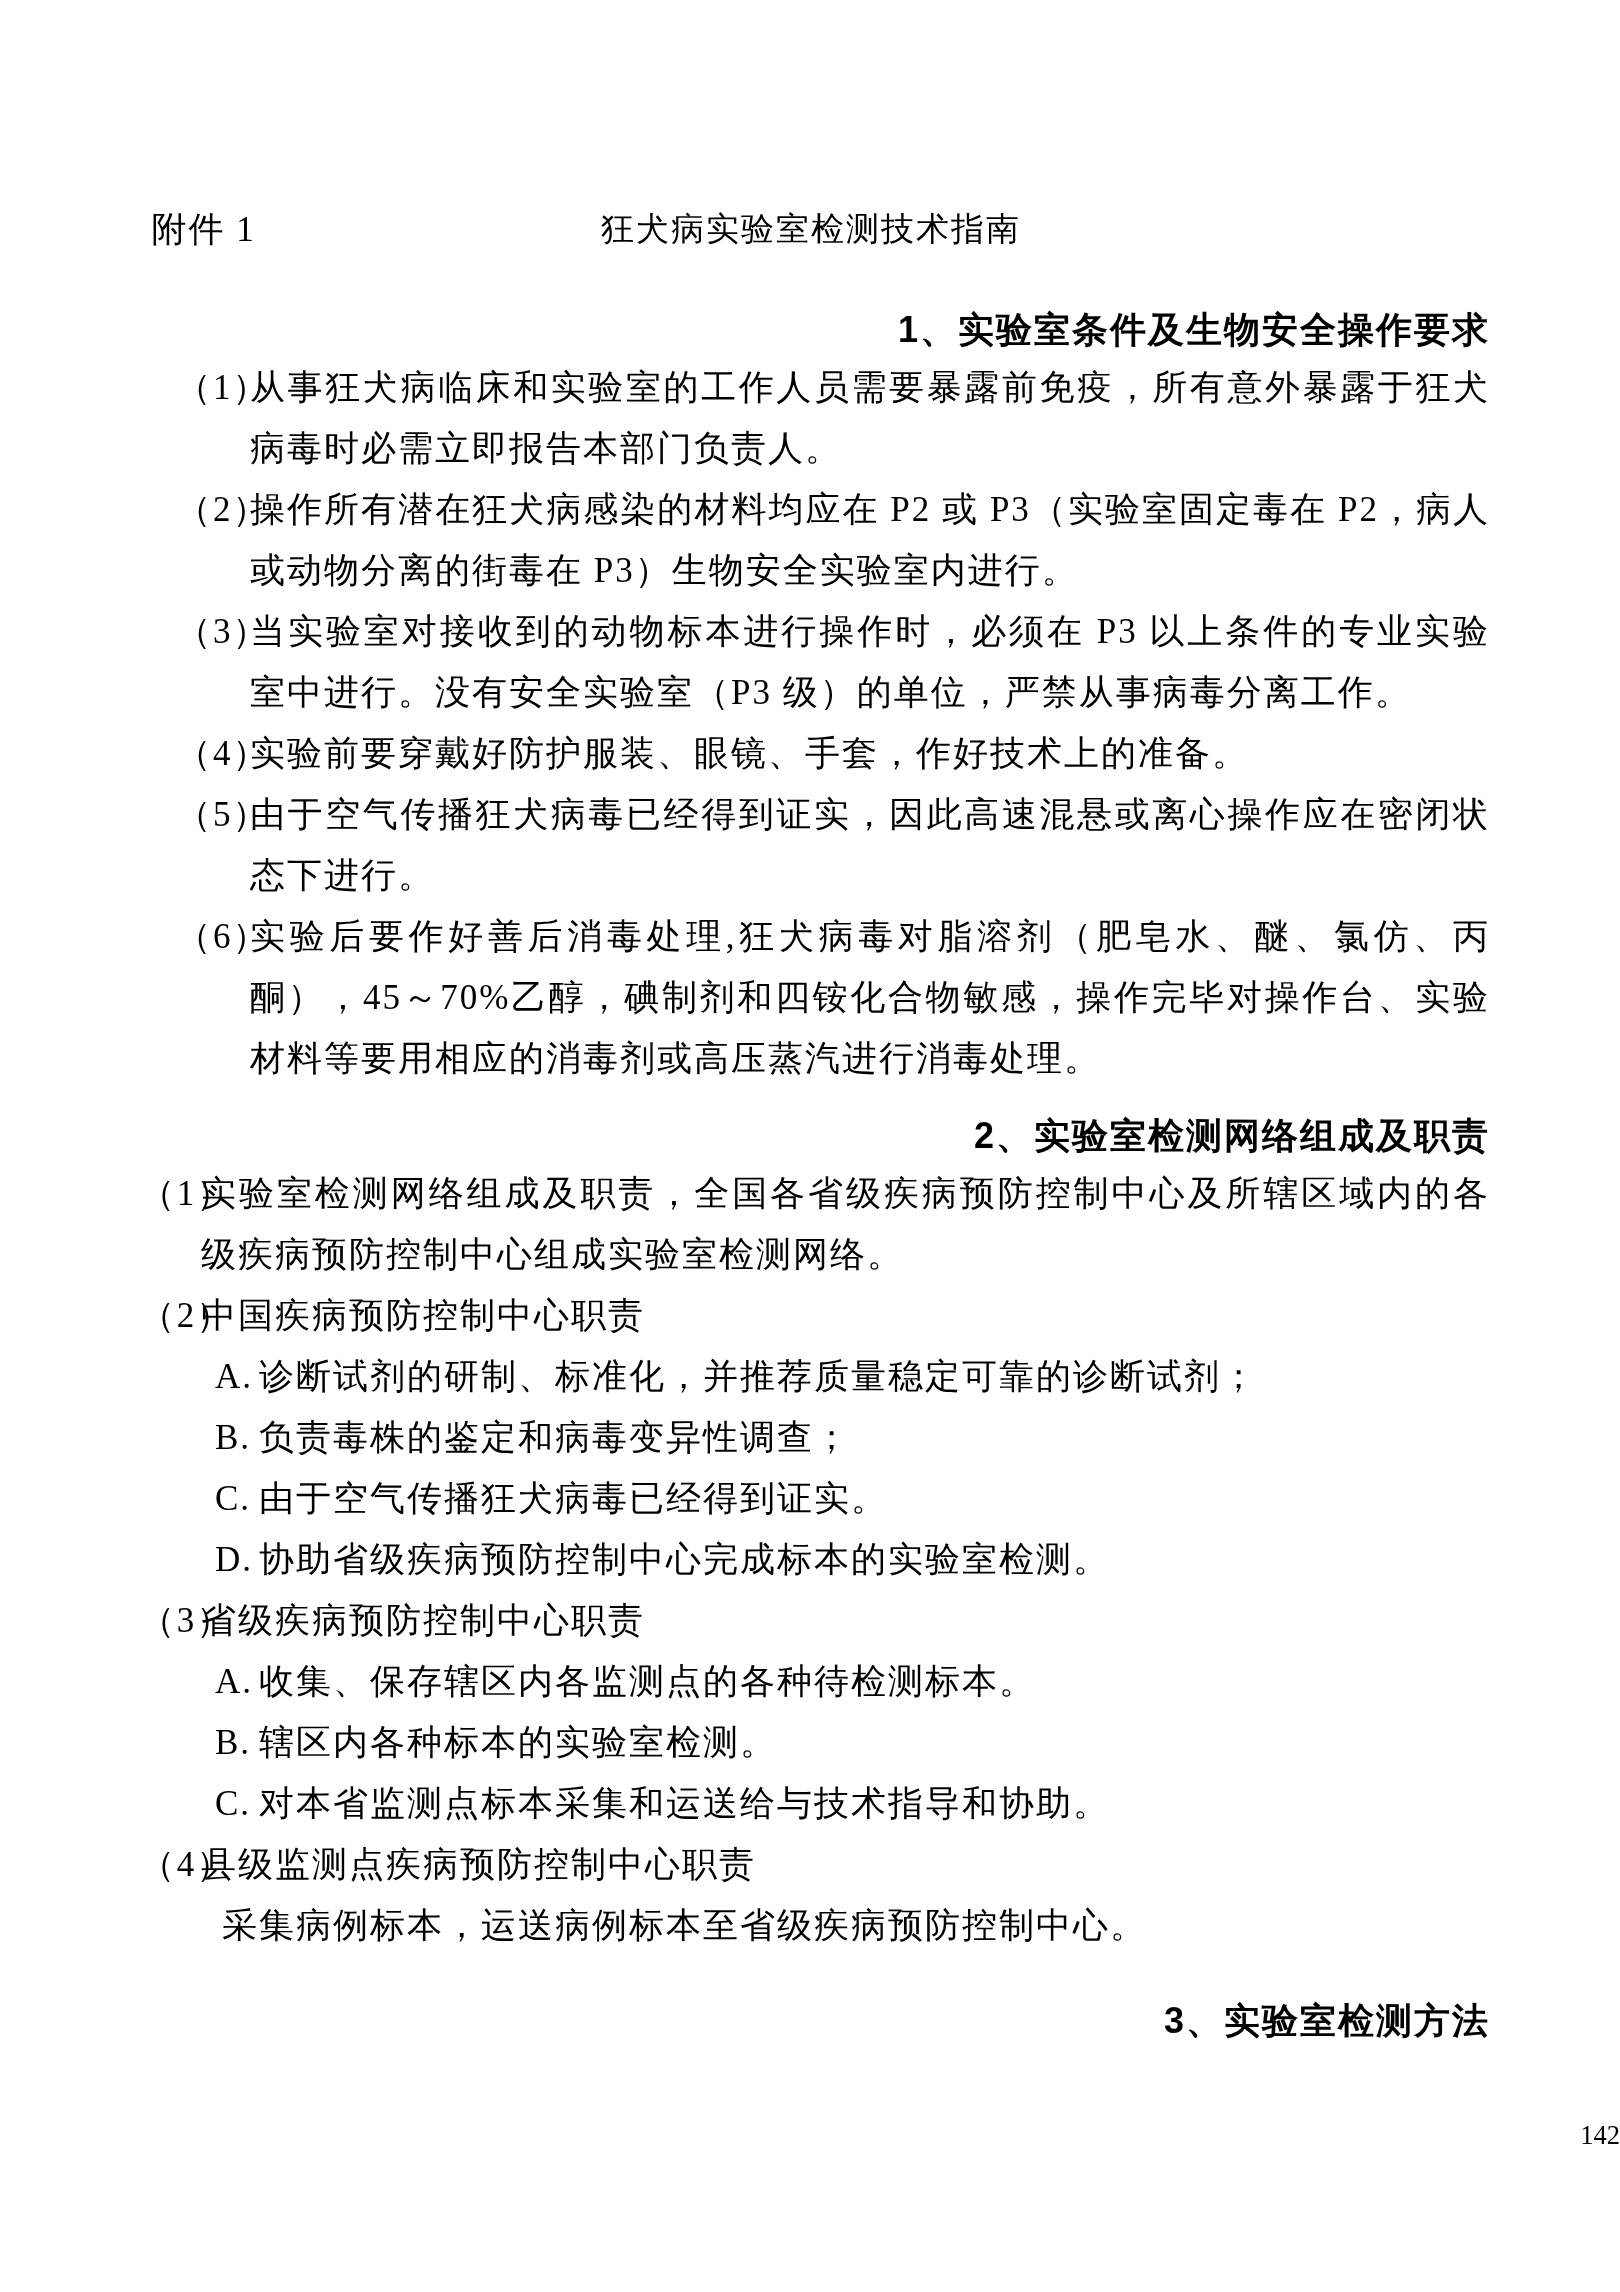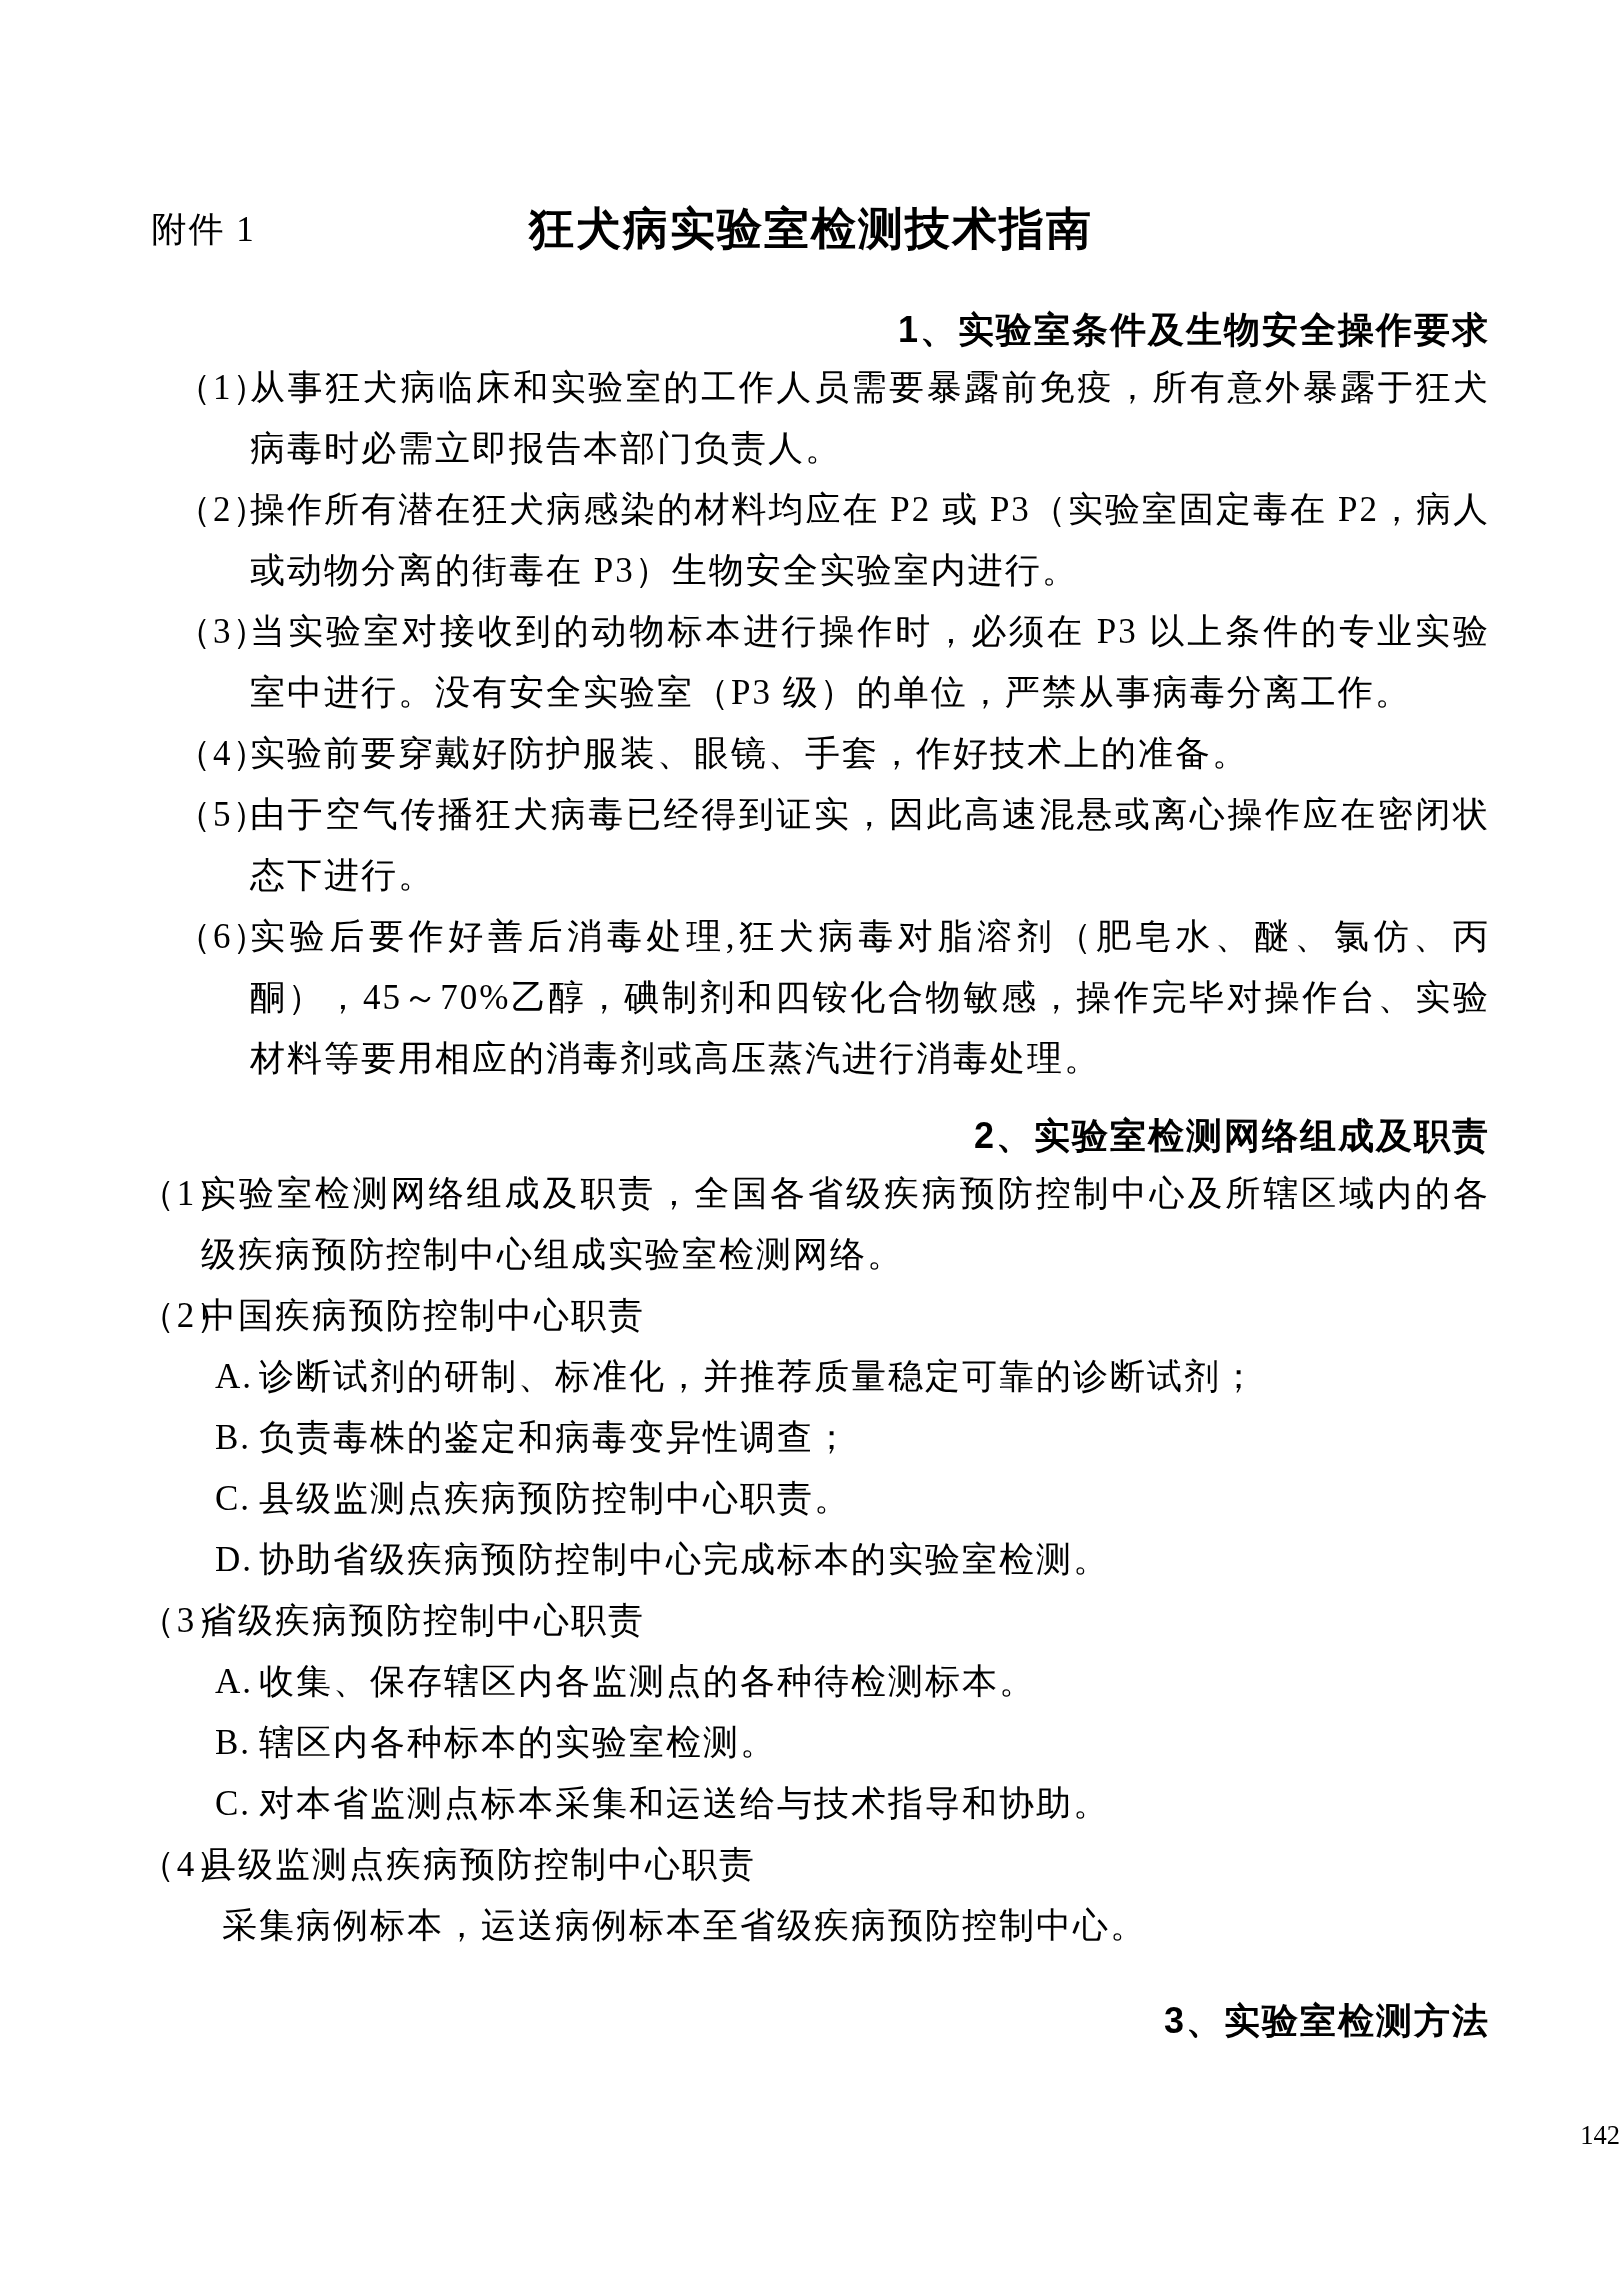--- a/index.html
+++ b/index.html
@@ -33,22 +33,22 @@
     line-height: 51px;
     white-space: nowrap;
   }
   .doc-title {
     position: absolute;
     left: 0;
     right: 0;
     top: -5.9px;
     text-align: center;
     font-family: "Liberation Sans", "DejaVu Sans", sans-serif;
-    font-weight: 700;
-    font-size: 45px;
+    font-weight: 400;
+    font-size: 33px;
     letter-spacing: 2px;
     line-height: 61px;
     white-space: nowrap;
   }
   .section-heading {
     font-family: "Liberation Sans", "DejaVu Sans", sans-serif;
     font-weight: 700;
     font-size: 36px;
     letter-spacing: 2px;
     line-height: 55px;
@@ -162,21 +162,21 @@
       <div class="body-text sub-item">
         <span class="item-num">A.</span>
         <span>诊断试剂的研制、标准化，并推荐质量稳定可靠的诊断试剂；</span>
       </div>
       <div class="body-text sub-item">
         <span class="item-num">B.</span>
         <span>负责毒株的鉴定和病毒变异性调查；</span>
       </div>
       <div class="body-text sub-item">
         <span class="item-num">C.</span>
-        <span>县级监测点疾病预防控制中心职责。</span>
+        <span>由于空气传播狂犬病毒已经得到证实。</span>
       </div>
       <div class="body-text sub-item">
         <span class="item-num">D.</span>
         <span>协助省级疾病预防控制中心完成标本的实验室检测。</span>
       </div>
 
       <div class="body-text s2-item">
         <span class="item-num">（3）</span>
         <span>省级疾病预防控制中心职责</span>
       </div>

